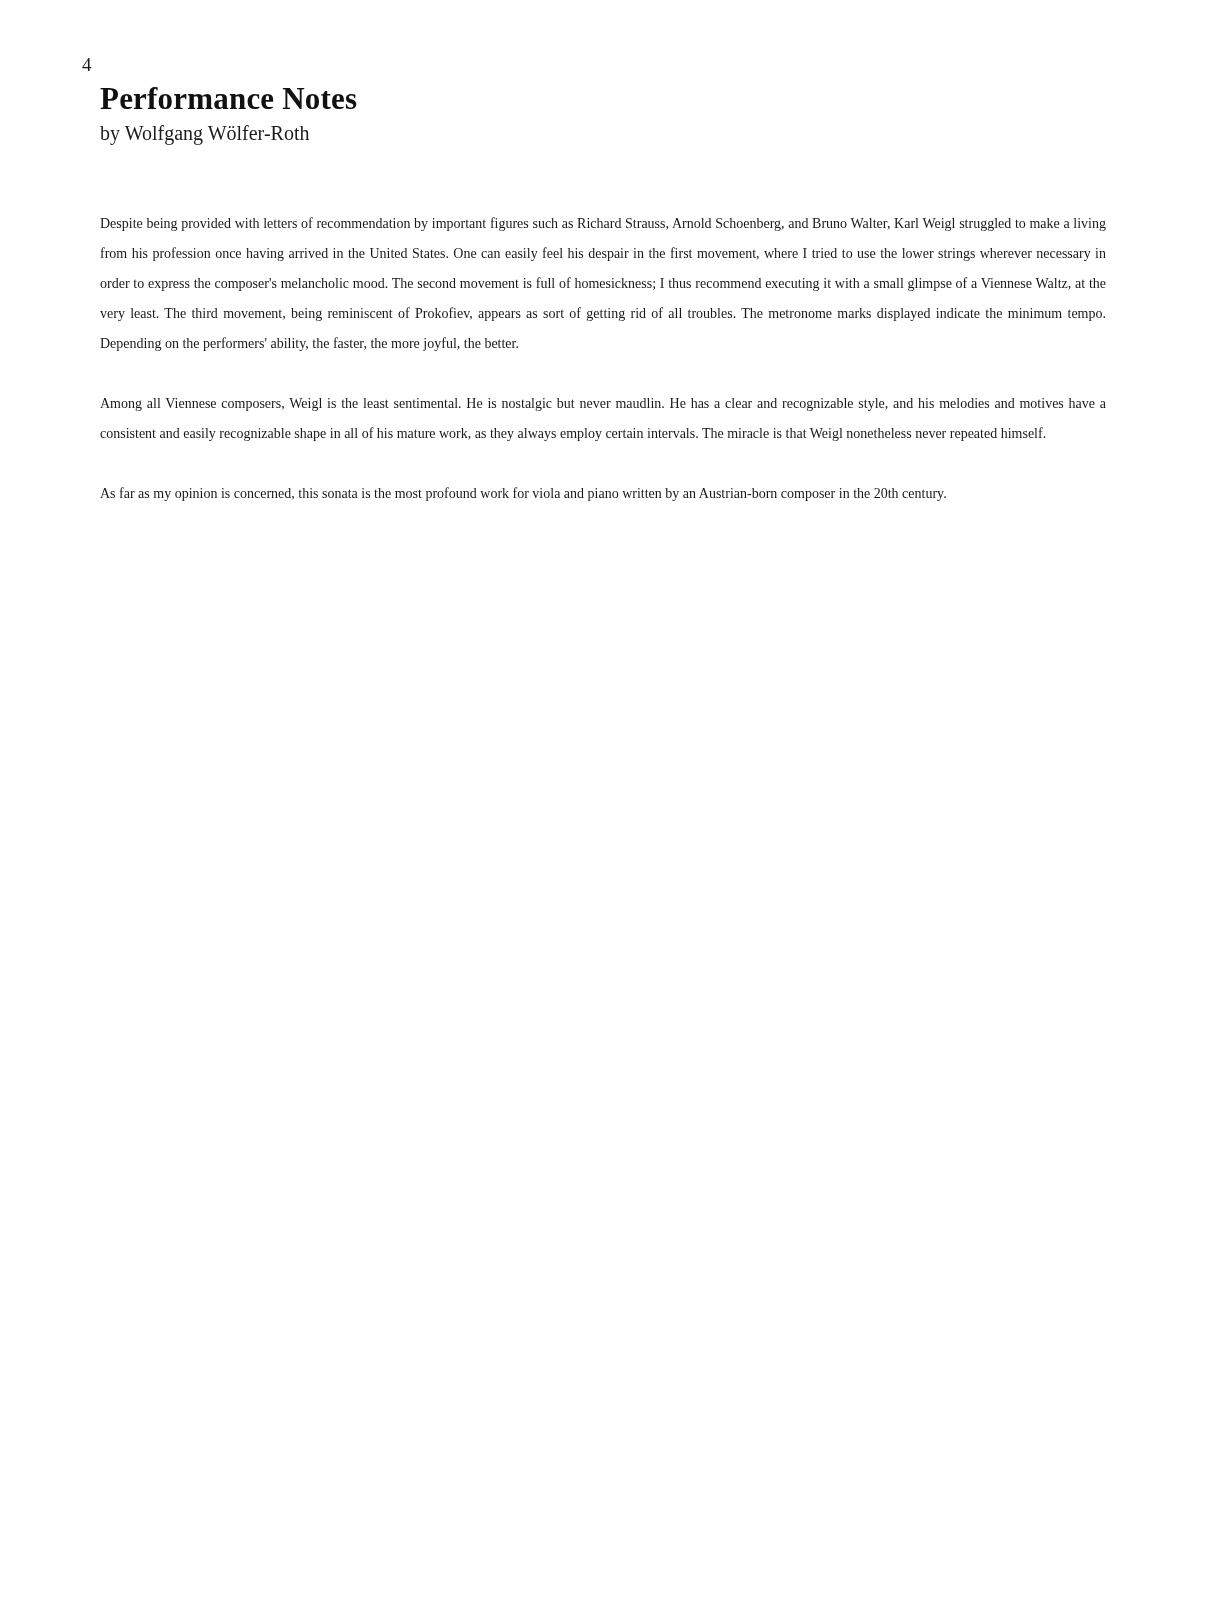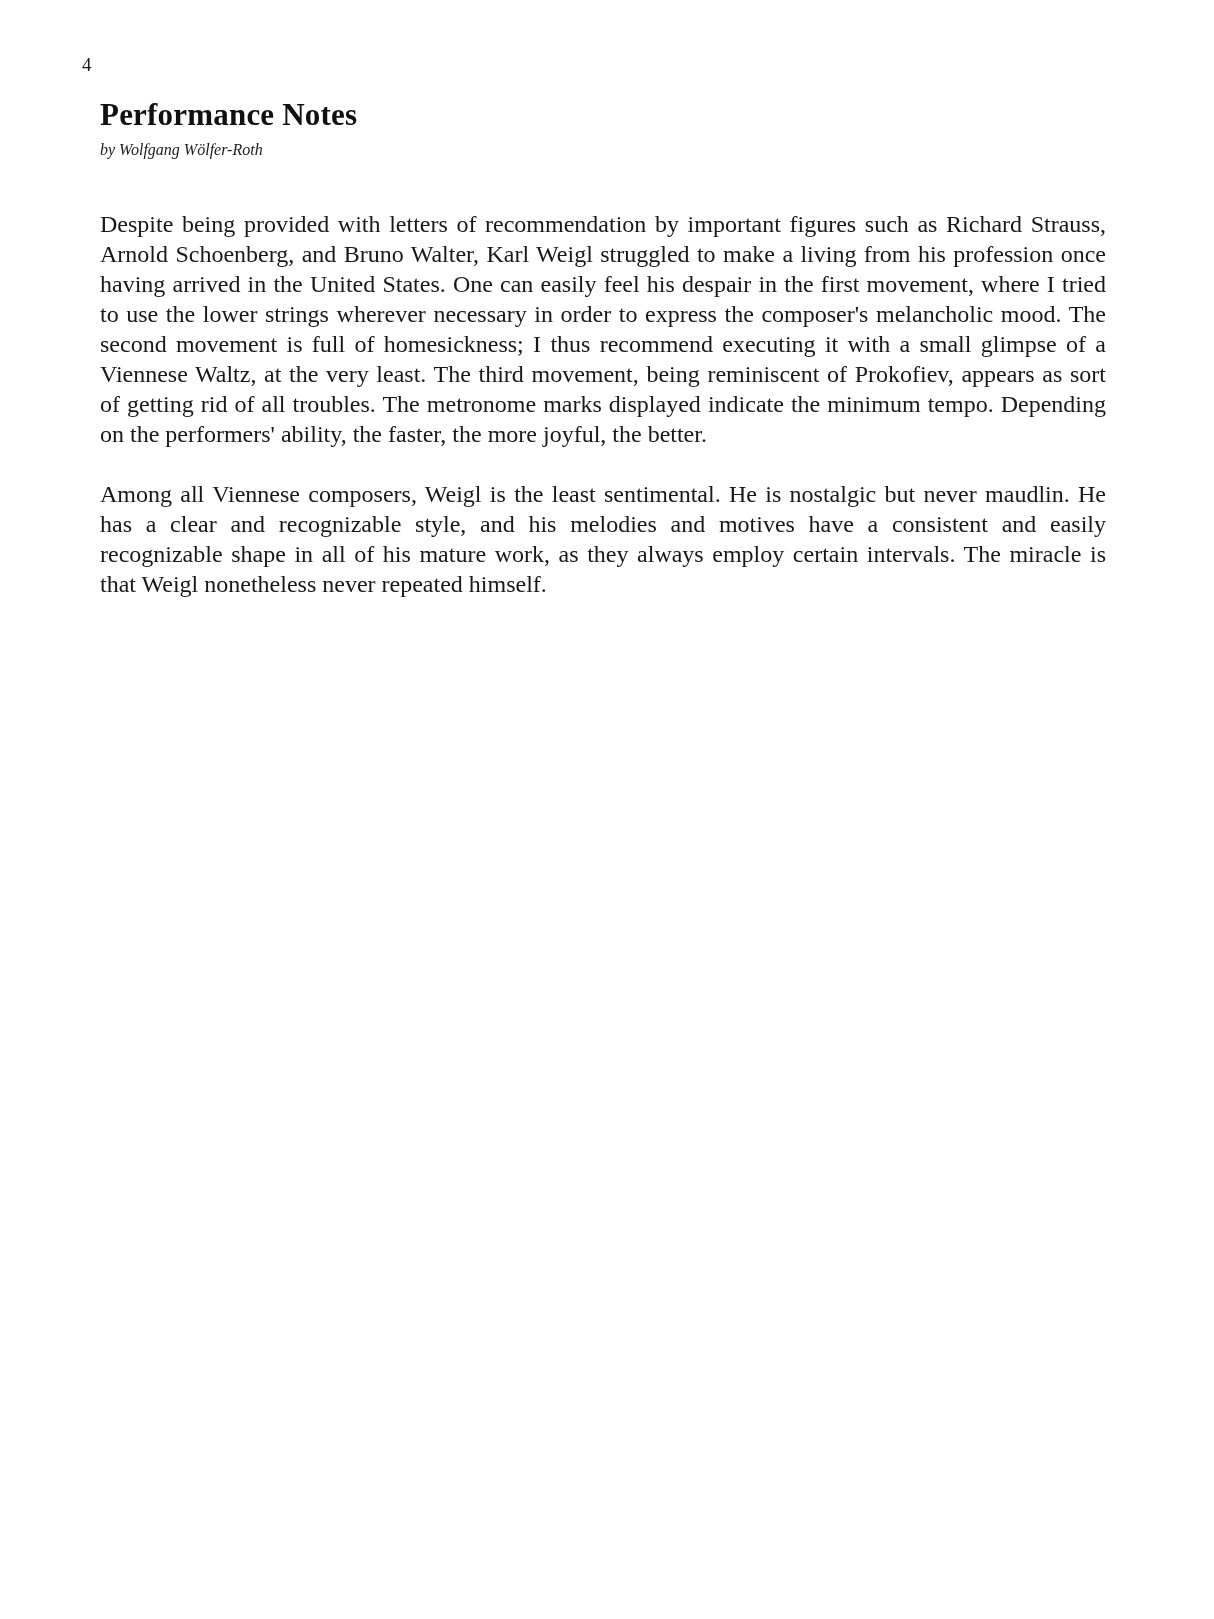--- a/index.html
+++ b/index.html
@@ -22,40 +22,39 @@
     left: 82px;
     top: 54px;
     font-size: 19px;
     line-height: 22px;
     color: #1a1a1a;
   }
   .content {
     position: absolute;
     left: 100px;
     right: 108px;
-    top: 96px;
+    top: 80px;
   }
   .doc-title {
     margin: 0 0 4px 0;
     font-size: 31px;
     line-height: 38px;
     font-weight: 700;
     letter-spacing: 0.2px;
     color: #111111;
   }
   .doc-byline {
-    margin: 0 0 48px 0;
-    font-size: 16px;
+    margin: 0 0 64px 0;
+    font-size: 20px;
     line-height: 23px;
-    font-style: italic;
     color: #1c1c1c;
   }
   .doc-paragraph {
     margin: 0 0 30px 0;
-    font-size: 24px;
+    font-size: 14px;
     line-height: 30px;
     text-align: justify;
     text-justify: inter-word;
     color: #181818;
     hyphens: none;
   }
 </style>
 </head>
 <body>
 
@@ -65,14 +64,15 @@
   <div class="content">
     <h1 class="doc-title">Performance Notes</h1>
 
     <div class="doc-byline">by Wolfgang Wölfer-Roth</div>
 
     <p class="doc-paragraph">Despite being provided with letters of recommendation by important figures such as Richard Strauss, Arnold Schoenberg, and Bruno Walter, Karl Weigl struggled to make a living from his profession once having arrived in the United States. One can easily feel his despair in the first movement, where I tried to use the lower strings wherever necessary in order to express the composer's melancholic mood. The second movement is full of homesickness; I thus recommend executing it with a small glimpse of a Viennese Waltz, at the very least. The third movement, being reminiscent of Prokofiev, appears as sort of getting rid of all troubles. The metronome marks displayed indicate the minimum tempo. Depending on the performers' ability, the faster, the more joyful, the better.</p>
 
 
     <p class="doc-paragraph">Among all Viennese composers, Weigl is the least sentimental. He is nostalgic but never maudlin. He has a clear and recognizable style, and his melodies and motives have a consistent and easily recognizable shape in all of his mature work, as they always employ certain intervals. The miracle is that Weigl nonetheless never repeated himself.</p>
 
+    <p class="doc-paragraph">As far as my opinion is concerned, this sonata is the most profound work for viola and piano written by an Austrian-born composer in the 20th century.</p>
   </div>
 </div>
 
 </body></html>

